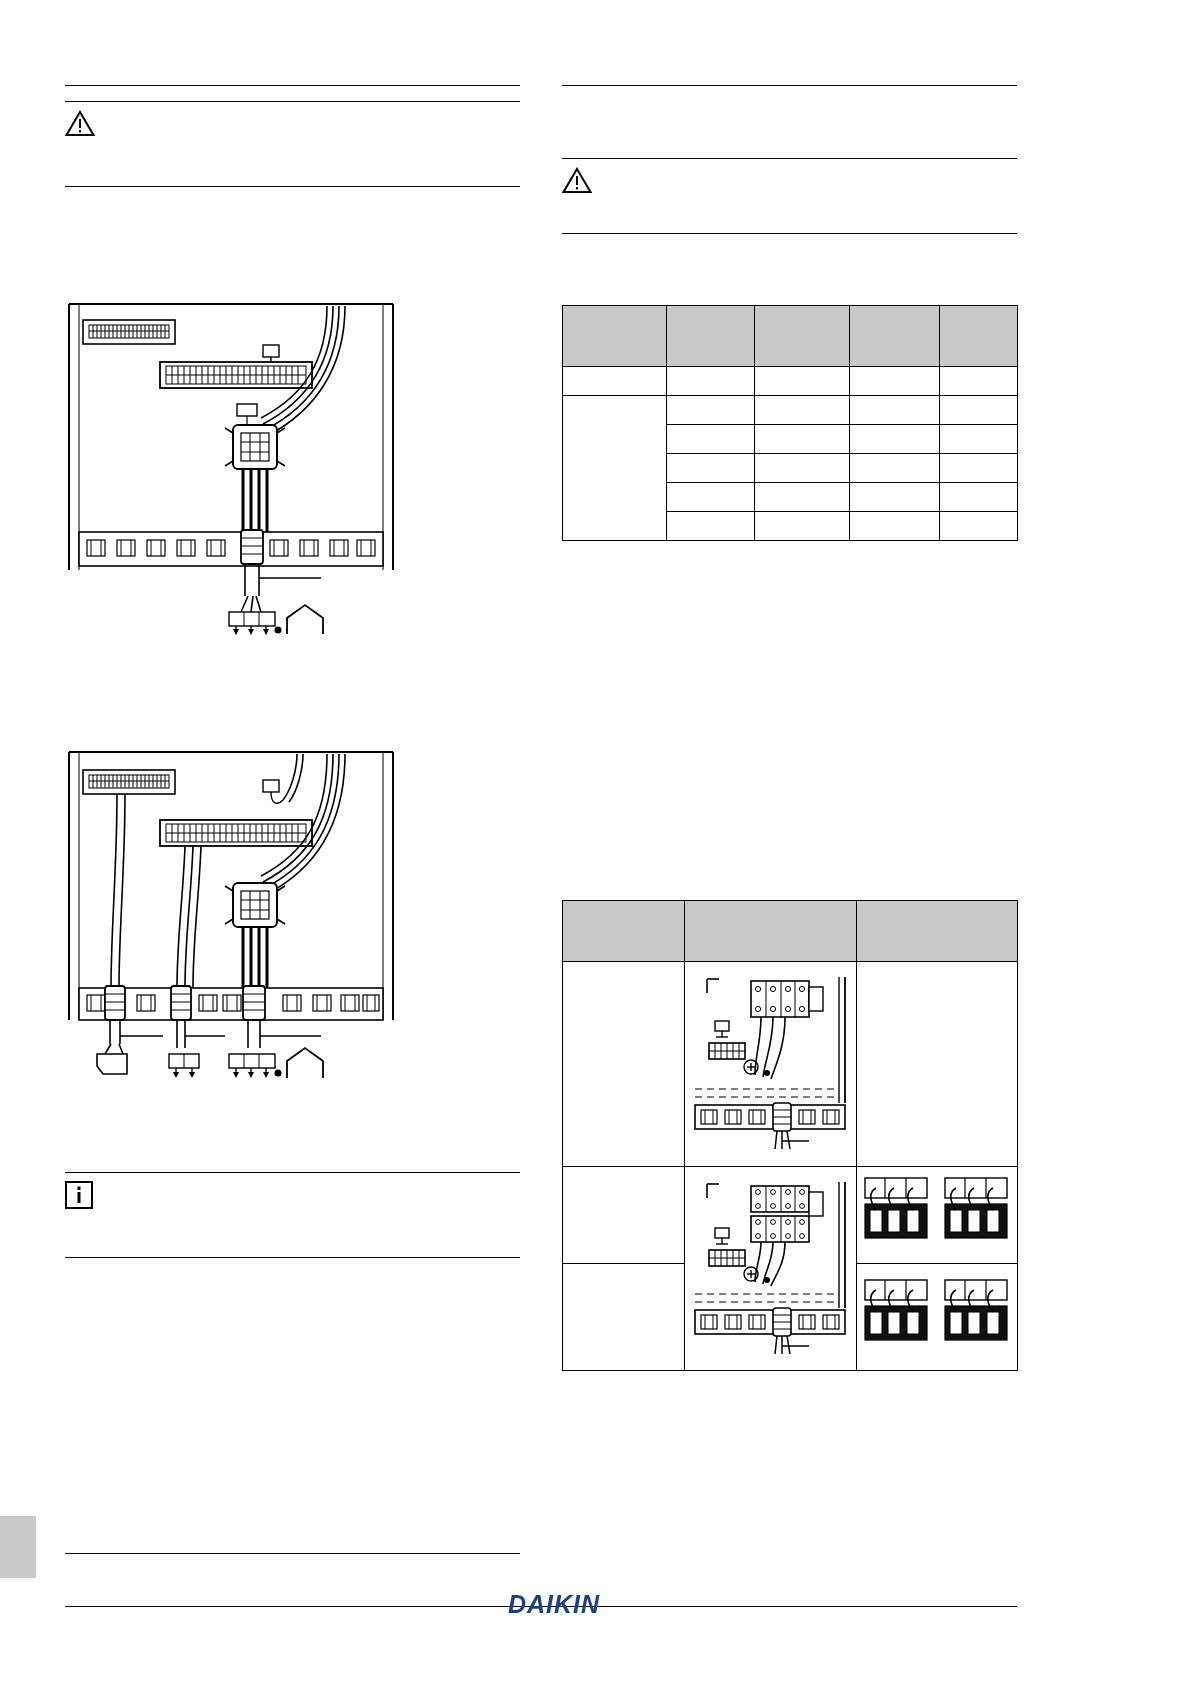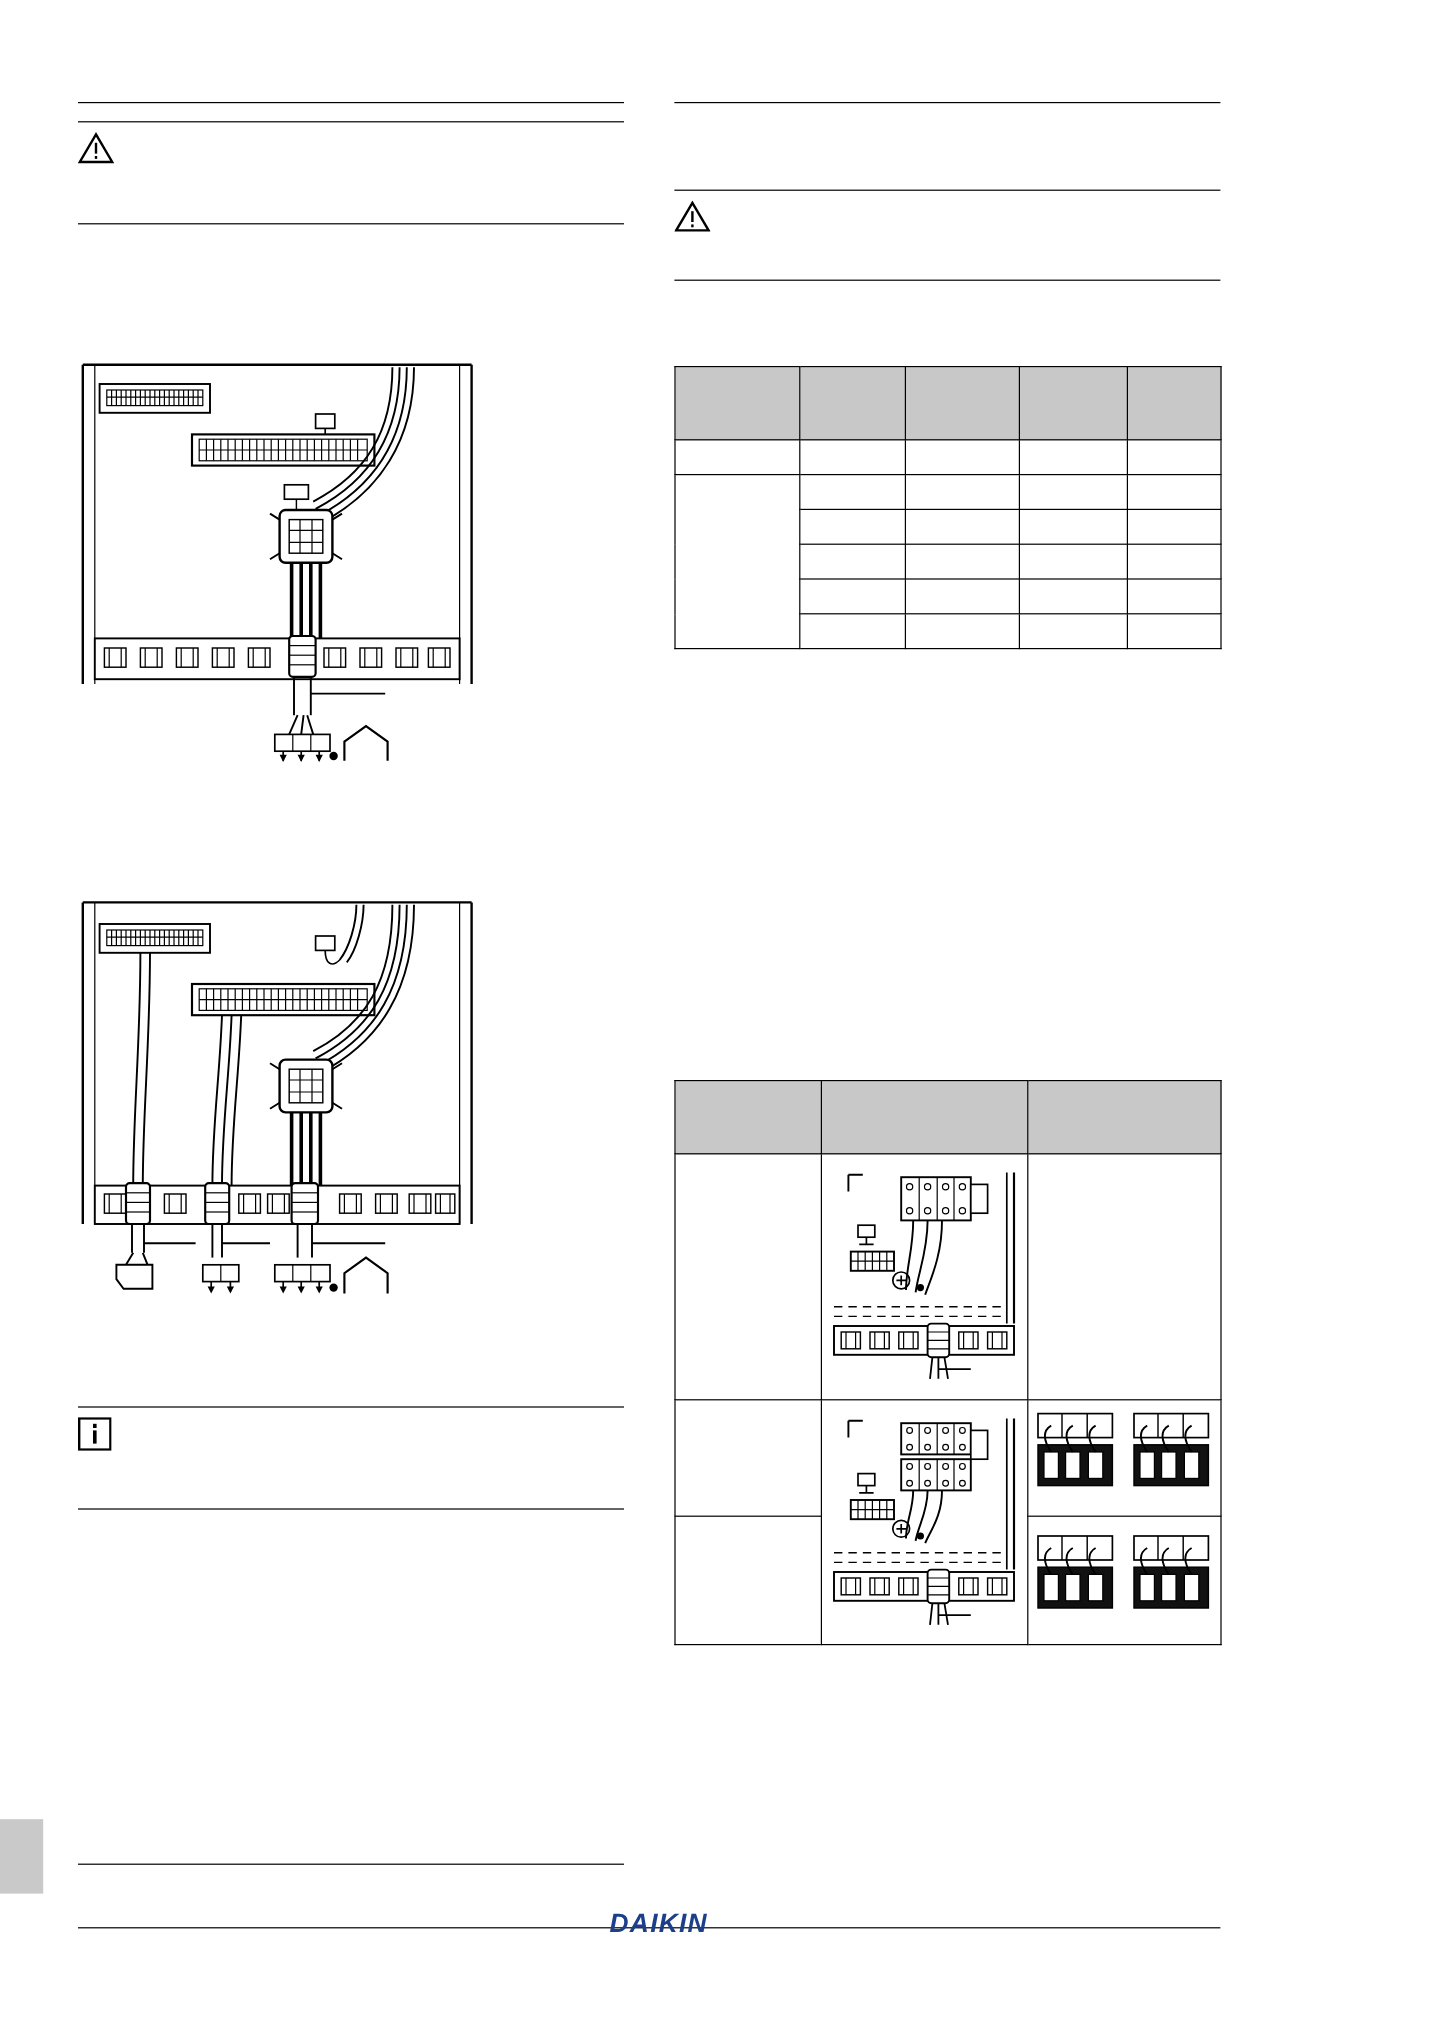--- a/index.html
+++ b/index.html
@@ -88,21 +88,21 @@
   .footer-tab {
     position: absolute;
     background: #c9c9c9;
   }
   .daikin {
     position: absolute;
     font-family: "Liberation Sans", sans-serif;
     font-weight: bold;
     font-style: italic;
     letter-spacing: 1px;
-    font-size: 22px;
+    font-size: 25px;
     color: #1d3f8a;
   }
 </style>
 </head>
 <body>
 
 <div class="page">
 
   <div class="hrule" style="left:65px; top:85px; width:455px;"></div>
   <div class="hrule" style="left:562px; top:85px; width:455px;"></div>

